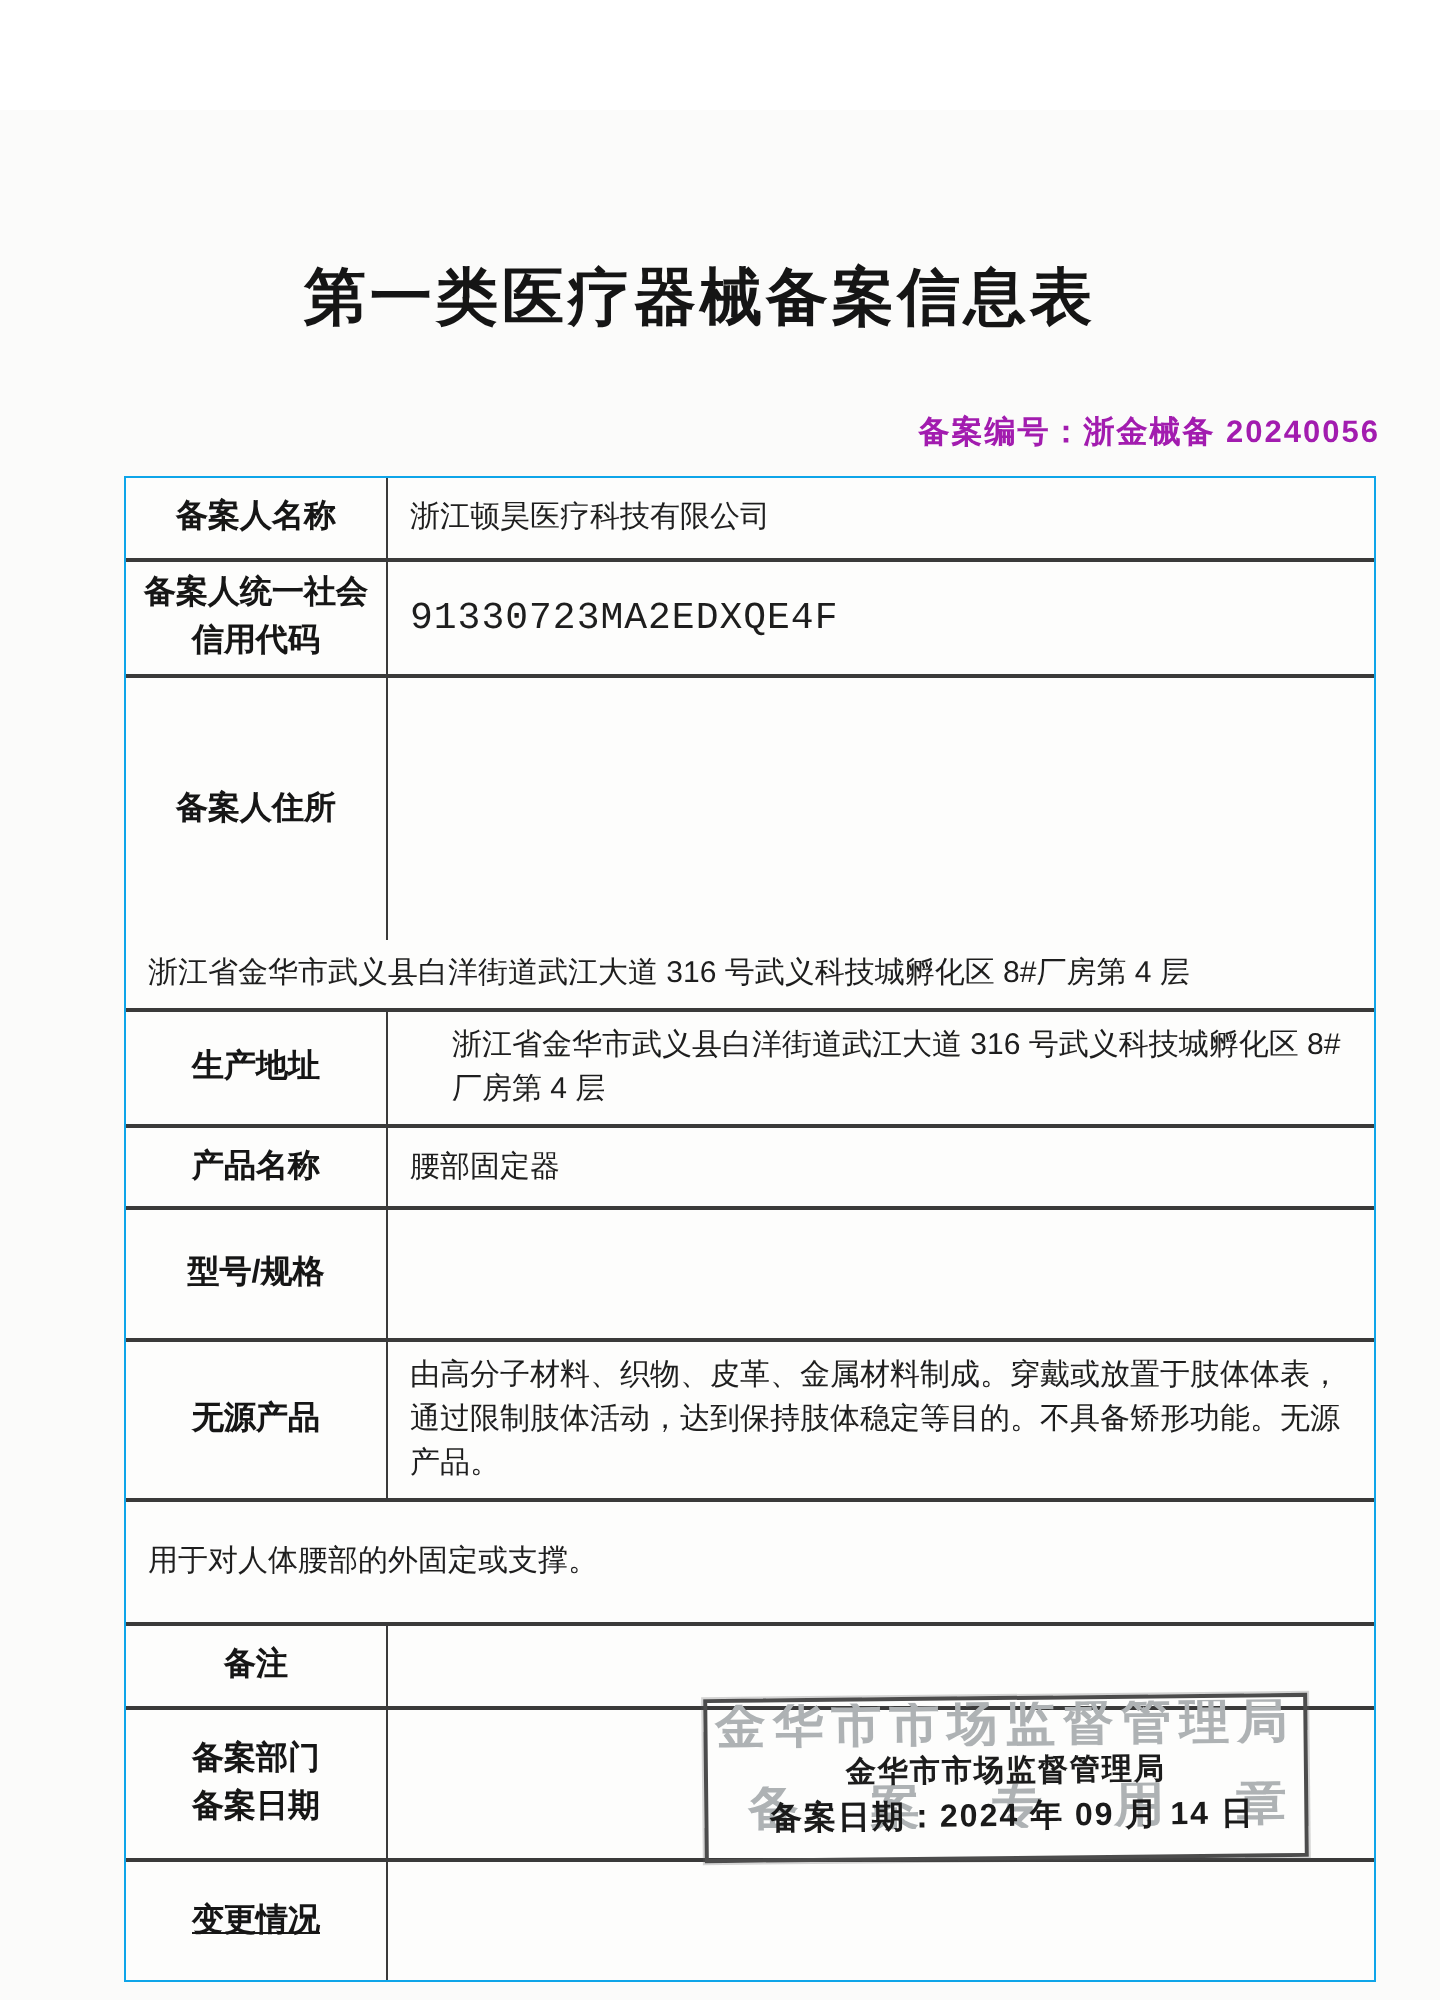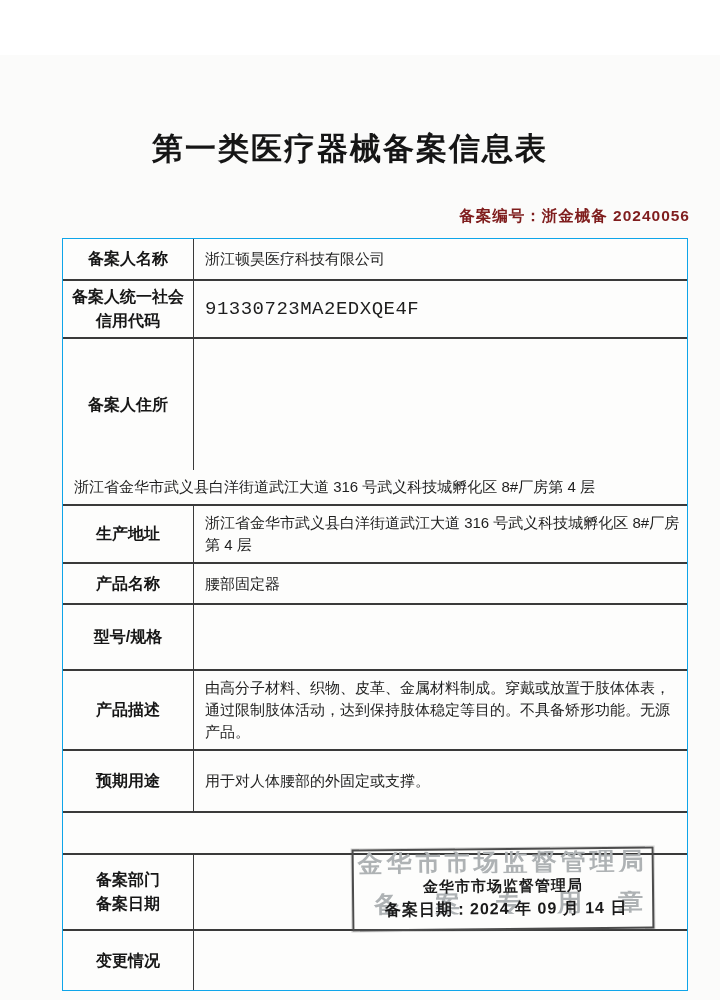--- a/index.html
+++ b/index.html
@@ -23,21 +23,21 @@
     font-size: 31px;
     font-weight: bold;
     letter-spacing: 2px;
     color: #151515;
   }
   .reg-no-line {
     position: absolute;
     top: 206px; right: 30px;
     font-size: 15.5px;
     font-weight: bold;
-    color: #7f1d1d;
+    color: #a21caf;
     letter-spacing: 1px;
   }
   .reg-table {
     position: absolute;
     top: 238px; left: 62px;
     width: 626px;
     border: 1px solid #0ea5e9;
     background: #fdfdfc;
   }
   .row { display: flex; border-top: 2px solid #3a3a3a; }
@@ -65,28 +65,28 @@
     font-size: 15px;
     line-height: 22px;
     color: #1e1e1e;
     padding: 6px 4px 6px 11px;
     position: relative;
   }
   .cell-value.code { font-family: "Liberation Mono", "DejaVu Sans Mono", monospace; font-size: 19px; letter-spacing: 0.5px; }
   .h-r1  { min-height: 40px; }
   .h-r2  { min-height: 56px; }
   .h-r3  { min-height: 50px; flex-direction: column; }
-  .h-r4  { min-height: 54px; }
+  .h-r4  { min-height: 54px; gap: 21px; }
   .h-r5  { min-height: 41px; }
   .h-r6  { min-height: 66px; }
   .h-r7  { min-height: 64px; }
   .h-r8  { min-height: 62px; }
   .h-r9  { min-height: 42px; }
   .h-r10 { min-height: 76px; }
-  .h-r11 { min-height: 61px; }
+  .h-r11 { min-height: 61px; text-decoration: underline; }
   
   .stamp {
     position: absolute;
     left: 158px; top: -7px;
     width: 302px; height: 82px;
     border: 2px solid #4c4c4c;
     box-shadow: 0 0 0 1px rgba(90,90,90,.25);
     transform: rotate(-0.6deg);
     background: rgba(255,255,255,0.0);
   }
@@ -147,30 +147,30 @@
   <div class="row h-r5">
     <div class="cell-label">产品名称</div>
     <div class="cell-value">腰部固定器</div>
   </div>
 
   <div class="row h-r6">
     <div class="cell-label">型号/规格</div>
   </div>
 
   <div class="row h-r7">
-    <div class="cell-label">产品描述</div>
+    <div class="cell-label">无源产品</div>
     <div class="cell-value">由高分子材料、织物、皮革、金属材料制成。穿戴或放置于肢体体表，通过限制肢体活动，达到保持肢体稳定等目的。不具备矫形功能。无源产品。</div>
   </div>
 
   <div class="row h-r8">
-    <div class="cell-label">预期用途</div>
     <div class="cell-value">用于对人体腰部的外固定或支撑。</div>
   </div>
 
   <div class="row h-r9">
+    <div class="cell-label">备注</div>
     <div class="cell-value"></div>
   </div>
 
   <div class="row h-r10">
     <div class="cell-label">
       <span>备案部门</span>
       <span>备案日期</span>
     </div>
     <div class="cell-value">
       <div class="stamp">

